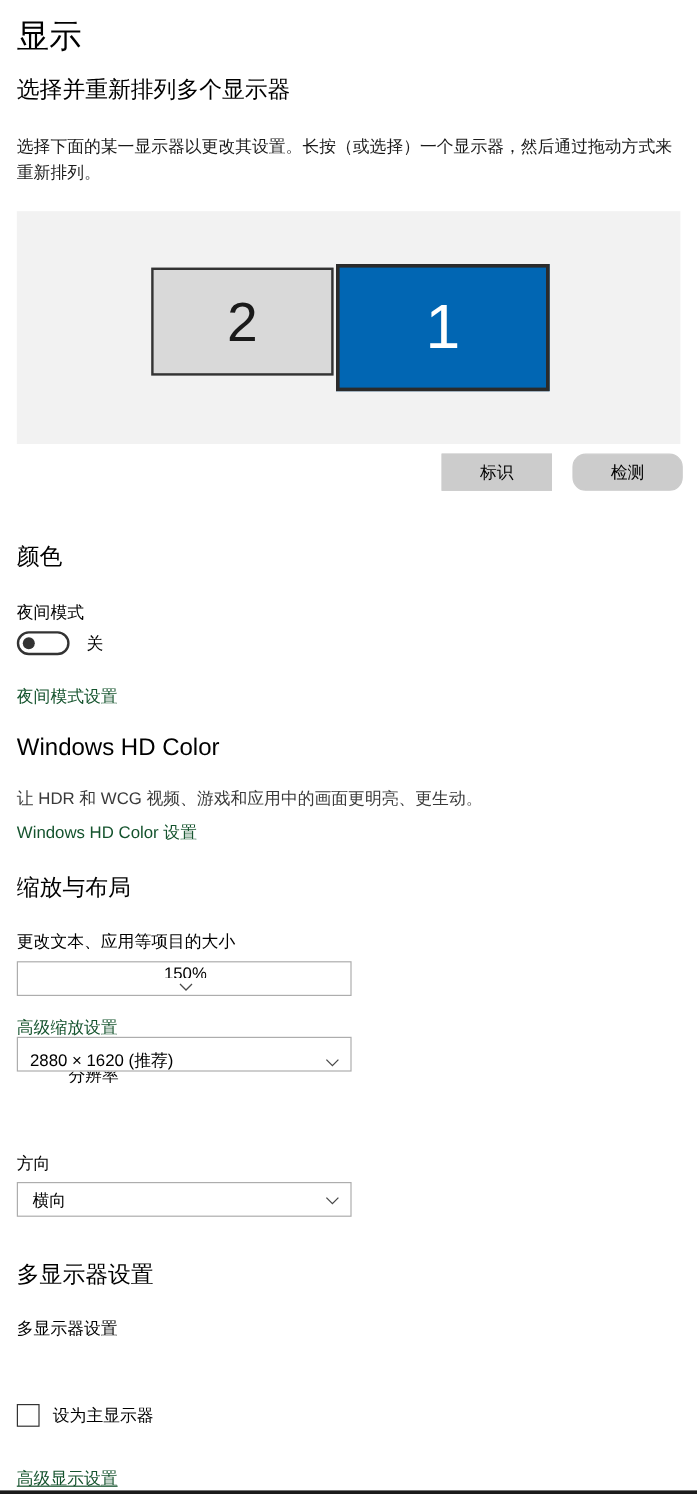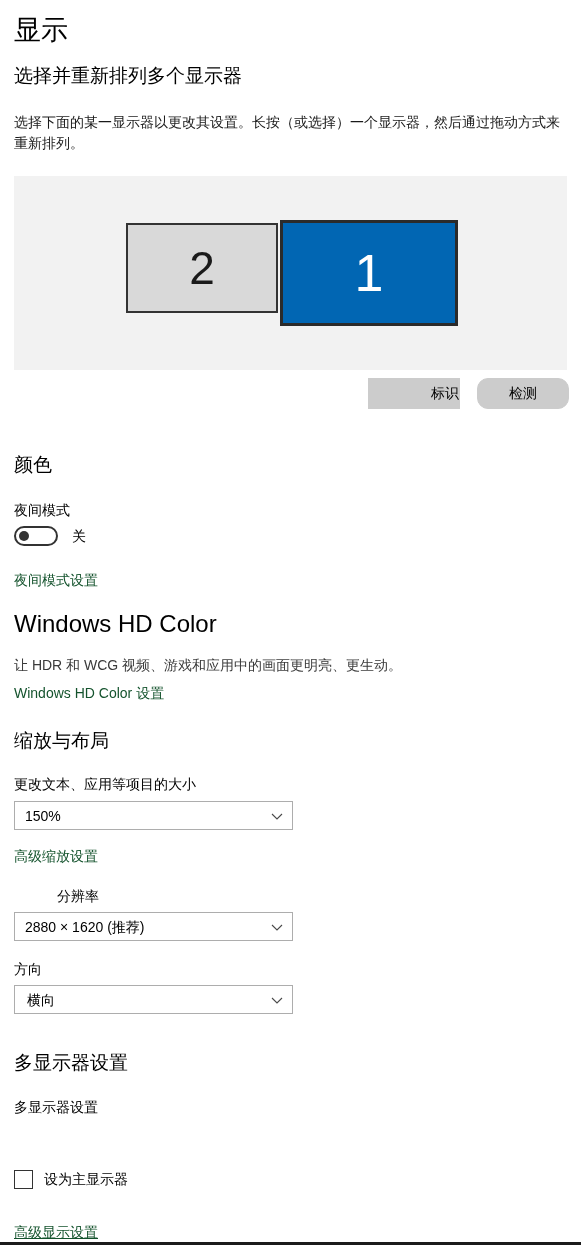--- a/index.html
+++ b/index.html
@@ -33,21 +33,21 @@
     position: absolute;
     left: 14px;
     font-size: 19px;
     font-weight: 400;
     line-height: 26px;
     color: #000;
   }
   .subhead {
     position: absolute;
     left: 14px;
-    font-size: 24px;
+    font-size: 20px;
     font-weight: 400;
     line-height: 25px;
     color: #000;
   }
   .body-text {
     position: absolute;
     left: 14px;
     font-size: 14px;
     line-height: 21px;
     color: #1a1a1a;
@@ -111,21 +111,21 @@
     background: #cccccc;
     border: 1px solid #cccccc;
     color: #000;
     font-family: "Liberation Sans", "DejaVu Sans", sans-serif;
     font-size: 14px;
     line-height: 29px;
     text-align: center;
     cursor: pointer;
     padding: 0;
   }
-  #btn-identify { left: 368px; top: 378px; width: 92px; text-align: right; }
+  #btn-identify { left: 368px; top: 378px; width: 92px; }
   #btn-detect   { left: 477px; top: 378px; width: 92px; border-radius: 11px; }
 
   
   .toggle-row {
     position: absolute;
     left: 14px;
     display: flex;
     align-items: center;
   }
   .toggle {
@@ -241,32 +241,32 @@
 
   <a class="link" style="top:570px;">夜间模式设置</a>
 
   <div class="subhead" style="top:611px;">Windows HD Color</div>
   <div class="body-text" style="top:655px; width:556px; color:#3a3a3a;">让 HDR 和 WCG 视频、游戏和应用中的画面更明亮、更生动。</div>
   <a class="link" style="top:683px;">Windows HD Color 设置</a>
 
   <div class="section-head" style="top:728px;">缩放与布局</div>
 
   <div class="label" style="top:774px;">更改文本、应用等项目的大小</div>
-  <div class="combo" style="top:801px;">
+  <div class="combo" style="top:801px;flex-direction:column;">
     <span class="combo-value">150%</span>
     <span class="chevron">
       <svg viewBox="0 0 14 14" width="14" height="14">
           <path d="M2 5 L7 10 L12 5" fill="none" stroke="#4a4a4a" stroke-width="1.1"></path>
         </svg>
     </span>
   </div>
   <a class="link" style="top:846px;">高级缩放设置</a>
 
   <div class="label" style="top:886px;margin-left:43px;">分辨率</div>
-  <div class="combo" style="top:912px;">
+  <div class="combo" style="top:864px;align-items:flex-end;">
     <span class="combo-value">2880 × 1620 (推荐)</span>
     <span class="chevron">
       <svg viewBox="0 0 14 14" width="14" height="14">
           <path d="M2 5 L7 10 L12 5" fill="none" stroke="#4a4a4a" stroke-width="1.1"></path>
         </svg>
     </span>
   </div>
 
   <div class="label" style="top:959px;">方向</div>
   <div class="combo" style="top:985px;padding-left:12px;">

